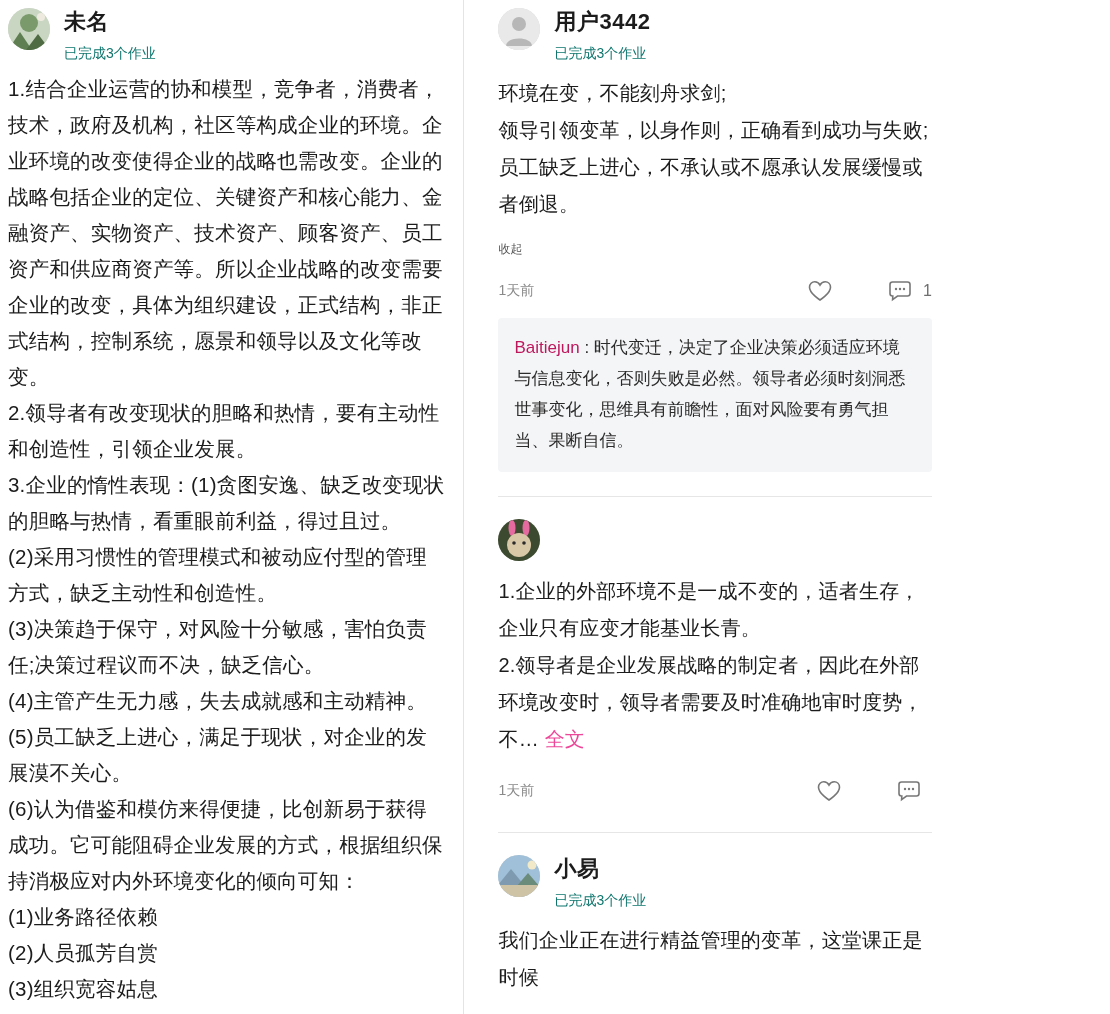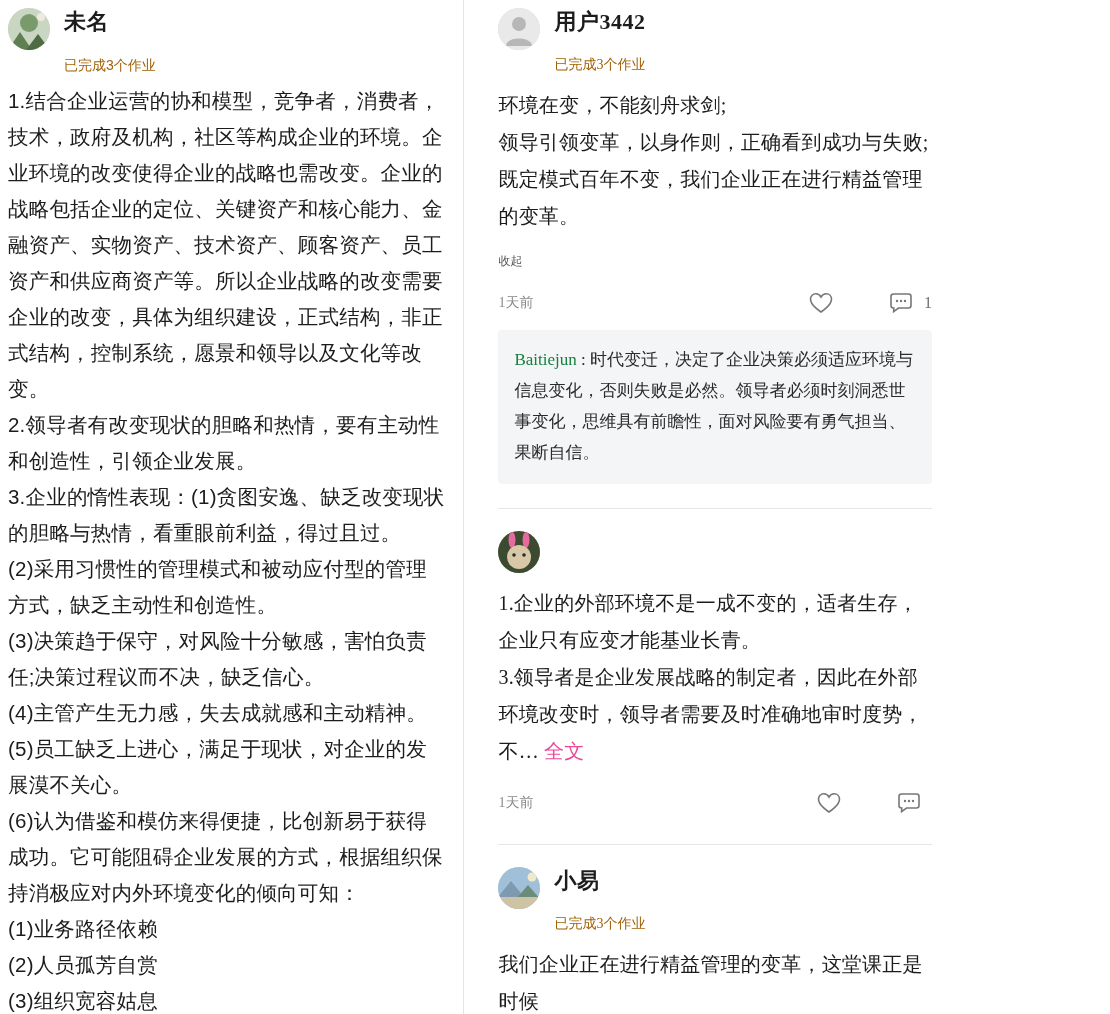--- a/index.html
+++ b/index.html
@@ -56,23 +56,23 @@
   .head-text { padding-top: 1px; }
   .user-name {
     font-size: 22px;
     font-weight: bold;
     color: #1c1c1c;
     line-height: 26px;
     letter-spacing: 0.5px;
   }
   .user-sub {
     font-size: 14px;
-    color: #a16207;
+    color: #0f766e;
     line-height: 20px;
-    margin-top: 20px;
+    margin-top: 8px;
   }
 
   
   .post-body {
     font-size: 20.5px;
     line-height: 36px;
     color: #1c1c1c;
     margin-top: 8px;
     white-space: pre-line;
     letter-spacing: 0.2px;
@@ -125,29 +125,29 @@
   .reply-box {
     background: #f4f5f7;
     border-radius: 4px;
     padding: 14px 16px 16px 16px;
     margin-top: 10px;
     font-size: 17px;
     line-height: 31px;
     color: #2b2b2b;
   }
   .reply-author {
-    color: #15803d;
+    color: #be185d;
   }
 
   .section-divider {
     height: 1px;
     background: #e6e6e6;
     margin: 24px 0 0 0;
   }
-  .post-block { padding-top: 22px; font-family: Liberation Serif, serif; }
+  .post-block { padding-top: 22px; }
   .post-block.first { padding-top: 0; }
 </style>
 </head>
 <body>
 
 <div class="page">
 
   <div class="col-left">
     <div class="post-head">
       <div class="avatar">
@@ -193,21 +193,21 @@
             <path d="M8 38 C8 28 34 28 34 38 Z" fill="#b7b7b7"></path>
           </svg>
         </div>
         <div class="head-text">
           <div class="user-name">用户3442</div>
           <div class="user-sub">已完成3个作业</div>
         </div>
       </div>
       <div class="post-body right">环境在变，不能刻舟求剑;
 领导引领变革，以身作则，正确看到成功与失败;
-既定模式百年不变，我们企业正在进行精益管理的变革。</div>
+员工缺乏上进心，不承认或不愿承认发展缓慢或者倒退。</div>
       <div class="collapse-link">收起</div>
 
       <div class="meta-row">
         <div class="meta-time">1天前</div>
         <div class="meta-actions">
           <div class="act">
             <span>
               <svg width="26" height="24" viewBox="0 0 26 24" fill="none" stroke="#777" stroke-width="1.6" xmlns="http://www.w3.org/2000/svg">
                 <path d="M13 21 C13 21 2.5 14.4 2.5 8.2 C2.5 4.9 5 2.8 7.8 2.8 C10 2.8 12 4.2 13 6 C14 4.2 16 2.8 18.2 2.8 C21 2.8 23.5 4.9 23.5 8.2 C23.5 14.4 13 21 13 21 Z"></path>
               </svg>
@@ -241,21 +241,21 @@
             <rect width="42" height="42" fill="#3c4a2f"></rect>
             <ellipse cx="14" cy="9" rx="3.5" ry="8" fill="#e46aa0"></ellipse>
             <ellipse cx="28" cy="9" rx="3.5" ry="8" fill="#e46aa0"></ellipse>
             <circle cx="21" cy="26" r="12" fill="#d9c8a8"></circle>
             <circle cx="16" cy="24" r="1.8" fill="#2b2b2b"></circle>
             <circle cx="26" cy="24" r="1.8" fill="#2b2b2b"></circle>
           </svg>
         </div>
       </div>
       <div class="post-body right"><span>1.企业的外部环境不是一成不变的，适者生存，企业只有应变才能基业长青。
-3.领导者是企业发展战略的制定者，因此在外部环境改变时，领导者需要及时准确地审时度势，不…</span> <span class="inline-more">全文</span></div>
+2.领导者是企业发展战略的制定者，因此在外部环境改变时，领导者需要及时准确地审时度势，不…</span> <span class="inline-more">全文</span></div>
 
       <div class="meta-row">
         <div class="meta-time">1天前</div>
         <div class="meta-actions">
           <div class="act">
             <span>
               <svg width="26" height="24" viewBox="0 0 26 24" fill="none" stroke="#777" stroke-width="1.6" xmlns="http://www.w3.org/2000/svg">
                 <path d="M13 21 C13 21 2.5 14.4 2.5 8.2 C2.5 4.9 5 2.8 7.8 2.8 C10 2.8 12 4.2 13 6 C14 4.2 16 2.8 18.2 2.8 C21 2.8 23.5 4.9 23.5 8.2 C23.5 14.4 13 21 13 21 Z"></path>
               </svg>
             </span>

